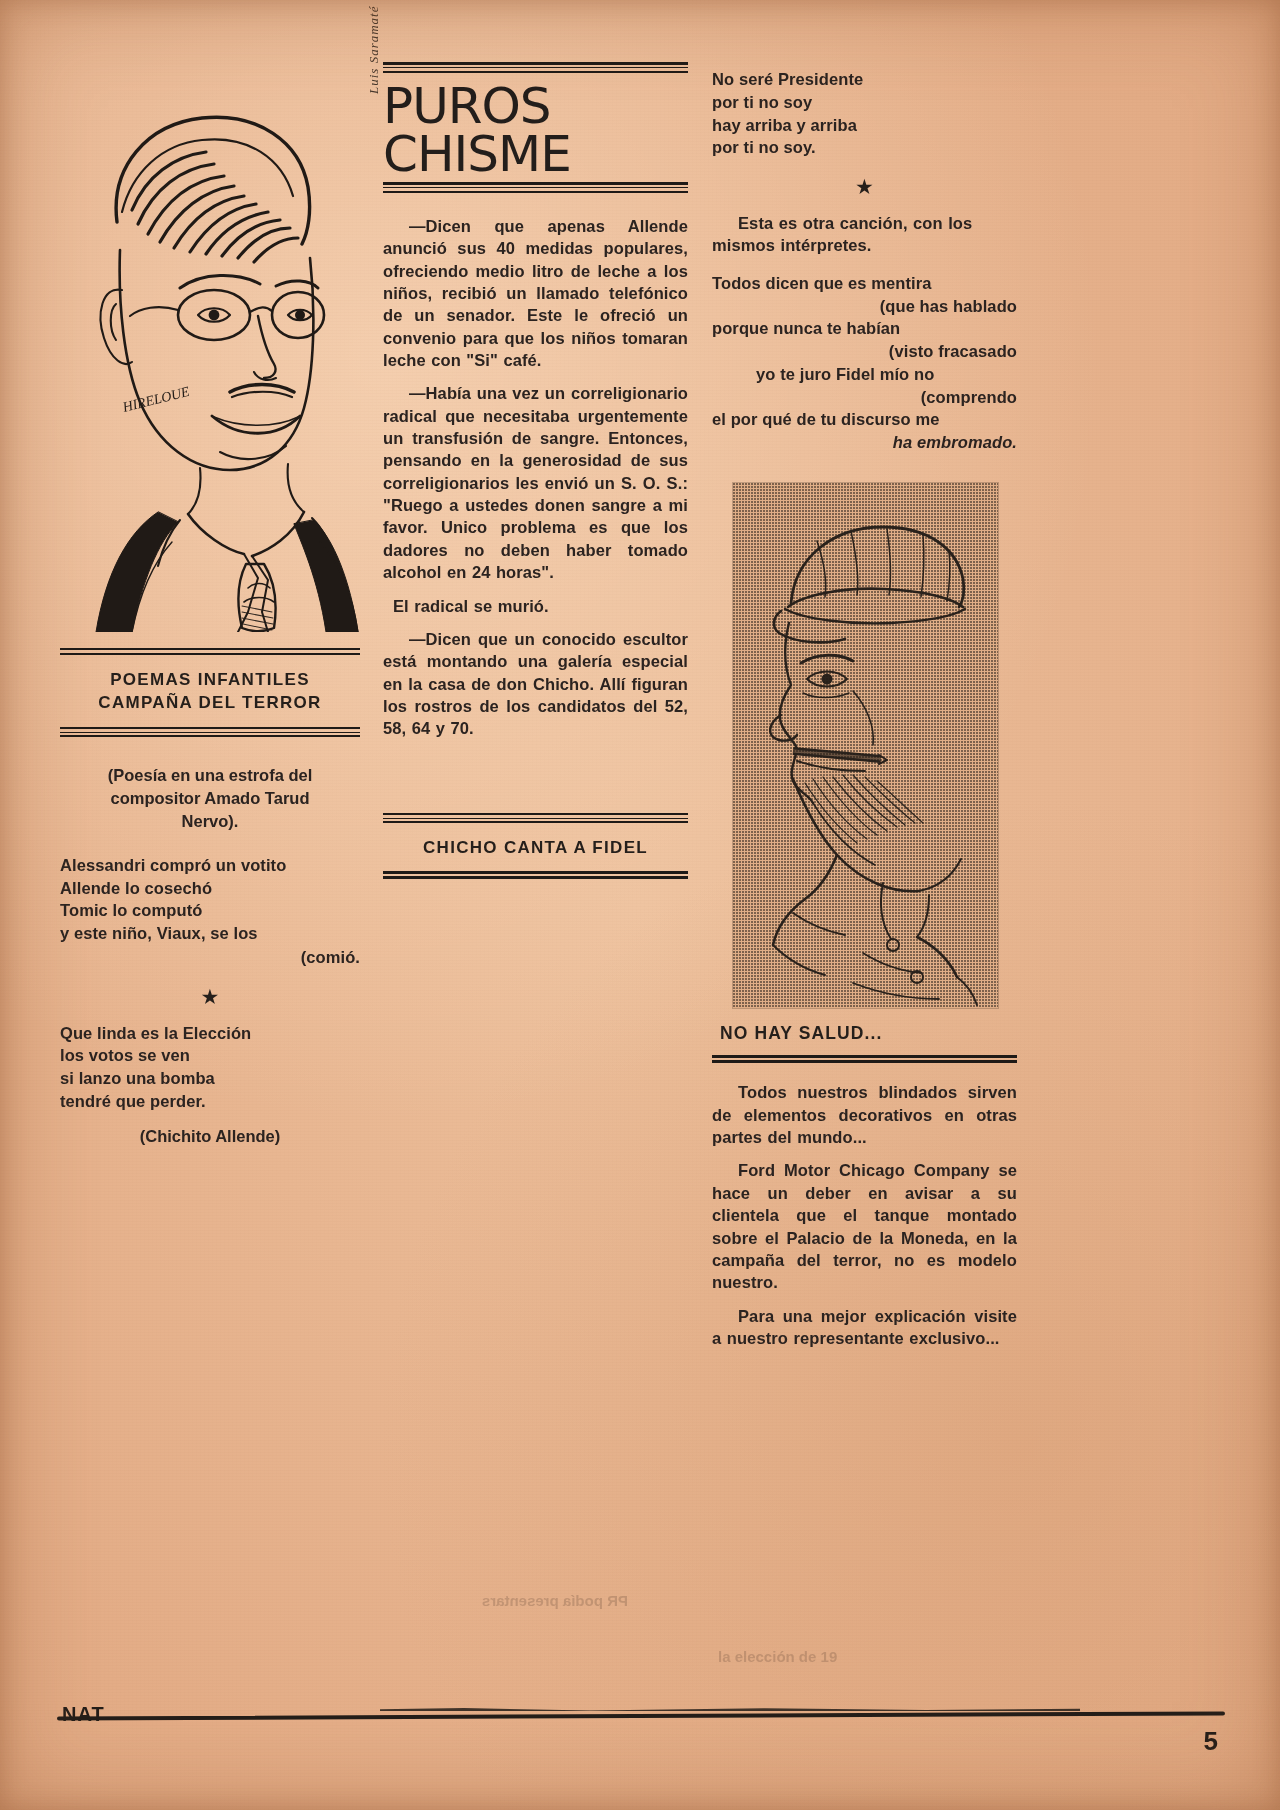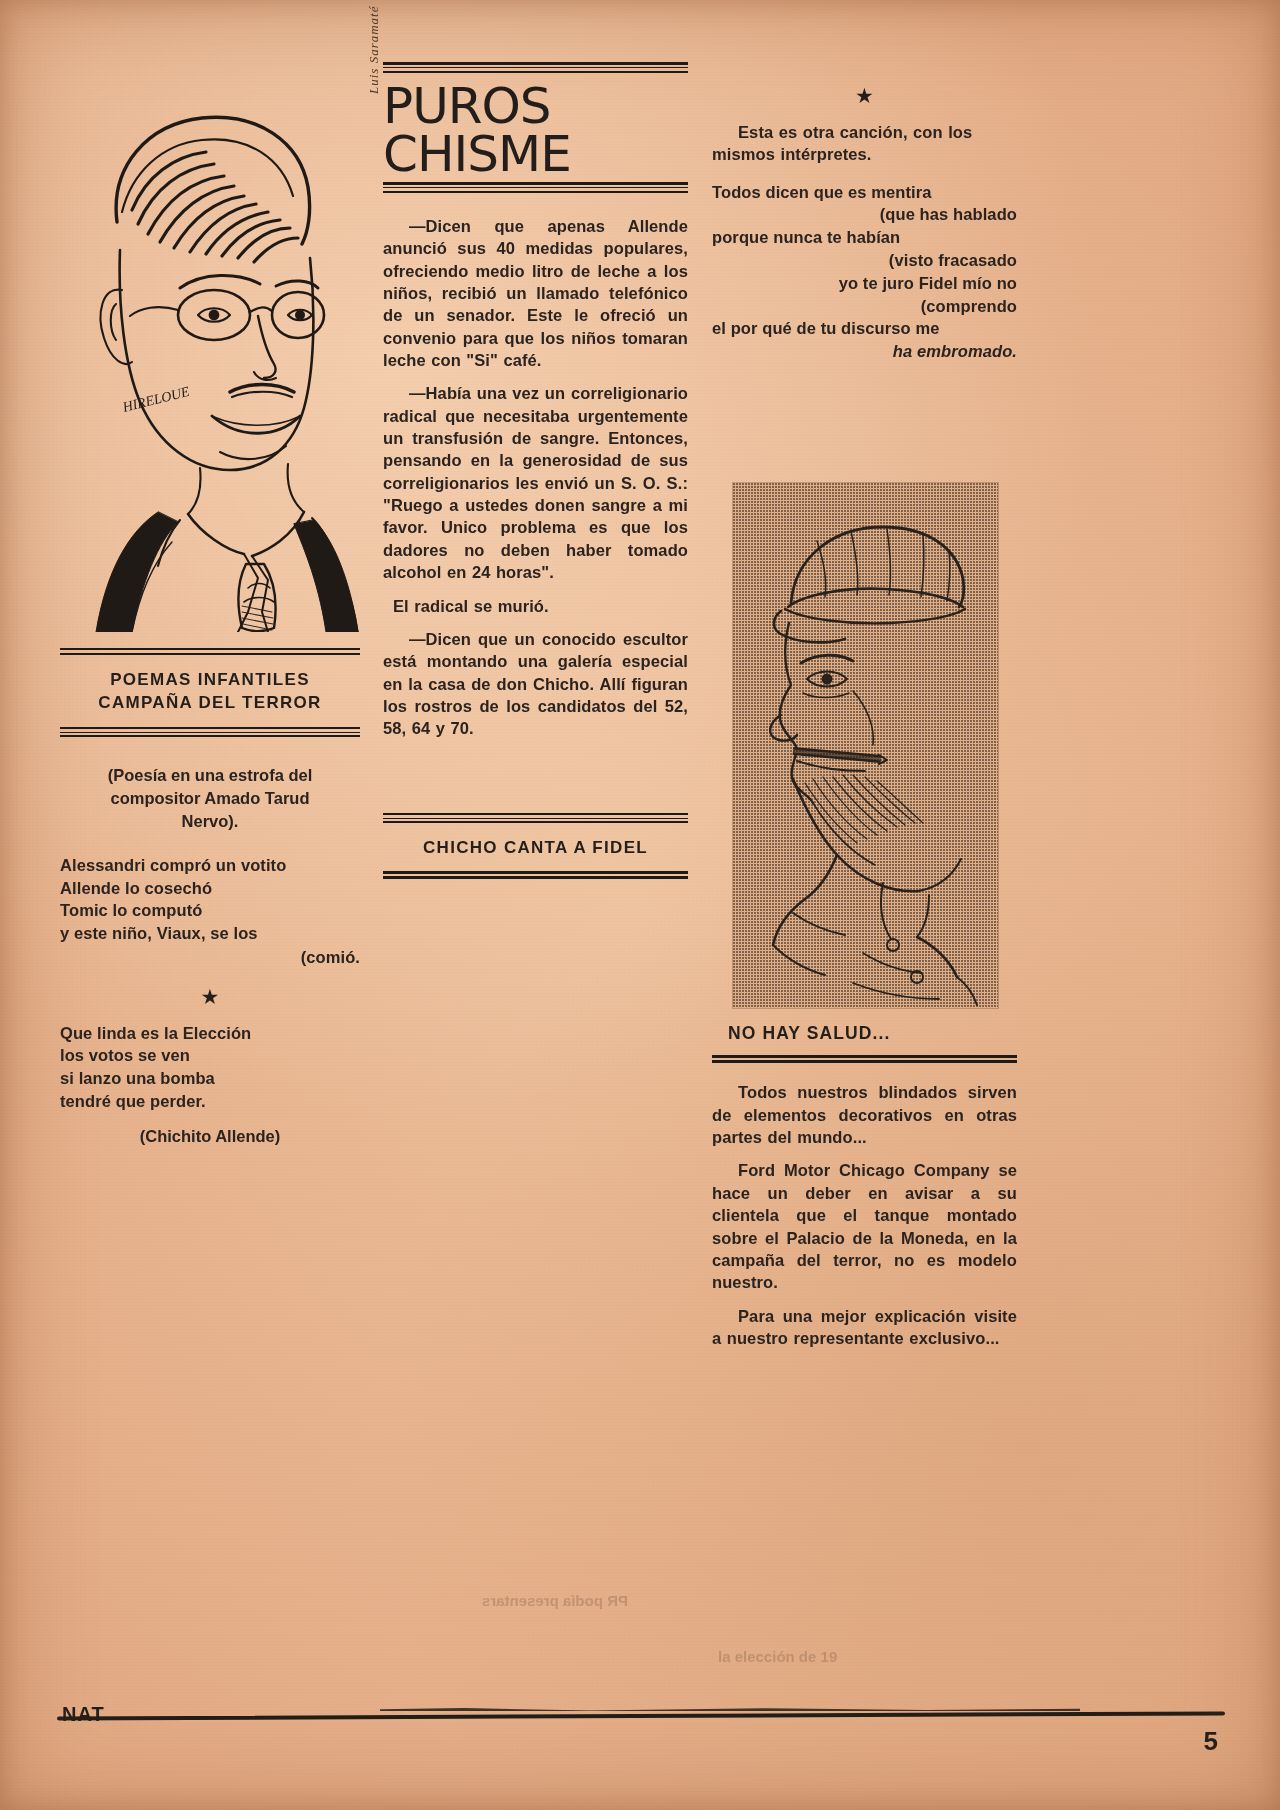--- a/index.html
+++ b/index.html
@@ -299,33 +299,37 @@
     <div class="rule-double"></div>
 
     <div style="height:22px"></div>
 
 
     <div style="height:8px"></div>
 
   </div>
 
   <div class="col" id="col-right">
+    <p class="verse">No seré Presidente
+por ti no soy
+hay arriba y arriba
+por ti no soy.</p>
 
     <div class="star">★</div>
 
     <p class="body-p first" style="text-align:left;">Esta es otra canción, con los mismos intérpretes.</p>
 
     <div style="height:4px"></div>
 
     <div id="song-lines">
         <div class="verse" style="text-align: left;">Todos dicen que es mentira</div>
         <div class="verse" style="text-align: right;">(que has hablado</div>
         <div class="verse" style="text-align: left;">porque nunca te habían</div>
         <div class="verse" style="text-align: right;">(visto fracasado</div>
-        <div class="verse" style="text-align: right; margin-left: 44px;">yo te juro Fidel mío no</div>
+        <div class="verse" style="text-align: left; margin-left: 44px;">yo te juro Fidel mío no</div>
         <div class="verse" style="text-align: right;">(comprendo</div>
         <div class="verse" style="text-align: left;">el por qué de tu discurso me</div>
         <div class="verse" style="text-align: right; font-style: italic;">ha embromado.</div>
       </div>
   </div>
 
   <div id="photo-fidel">
     <svg viewBox="0 0 265 525" xmlns="http://www.w3.org/2000/svg">
       <rect x="0" y="0" width="265" height="525" fill="#e0ae87"></rect>
       <g fill="none" stroke="#2b231d" stroke-width="2.2" stroke-linecap="round" stroke-linejoin="round">
@@ -388,21 +392,21 @@
         <path d="M130 470 C146 480 166 488 188 490" stroke-width="1.6"></path>
         <path d="M120 500 C146 510 176 516 206 516" stroke-width="1.8"></path>
 
         <path d="M224 494 C232 500 240 510 244 522" stroke-width="2"></path>
       </g>
     </svg>
     <div class="halftone"></div>
   </div>
 
   <div class="col" style="left:712px;top:1022px;width:305px;">
-    <div class="sec-head flush" style="margin:0 0 10px 16px;font-size:17.5px;">NO HAY SALUD...</div>
+    <div class="sec-head flush" style="margin:0 0 10px 8px;font-size:17.5px;">NO HAY SALUD...</div>
     <div class="rule-double"></div>
     <div style="height:18px"></div>
     <p class="body-p first">Todos nuestros blindados sirven de elementos decorativos en otras partes del mundo...</p>
     <p class="body-p first">Ford Motor Chicago Company se hace un deber en avisar a su clientela que el tanque montado sobre el Palacio de la Moneda, en la campaña del terror, no es modelo nuestro.</p>
     <p class="body-p first">Para una mejor explicación visite a nuestro representante exclusivo...</p>
   </div>
 
   <div class="bleed-ghost" style="left:718px;top:1648px;">la elección de 19</div>
   <div class="bleed-ghost" style="left:482px;top:1592px;transform:scaleX(-1);">PR podía presentars</div>
 

